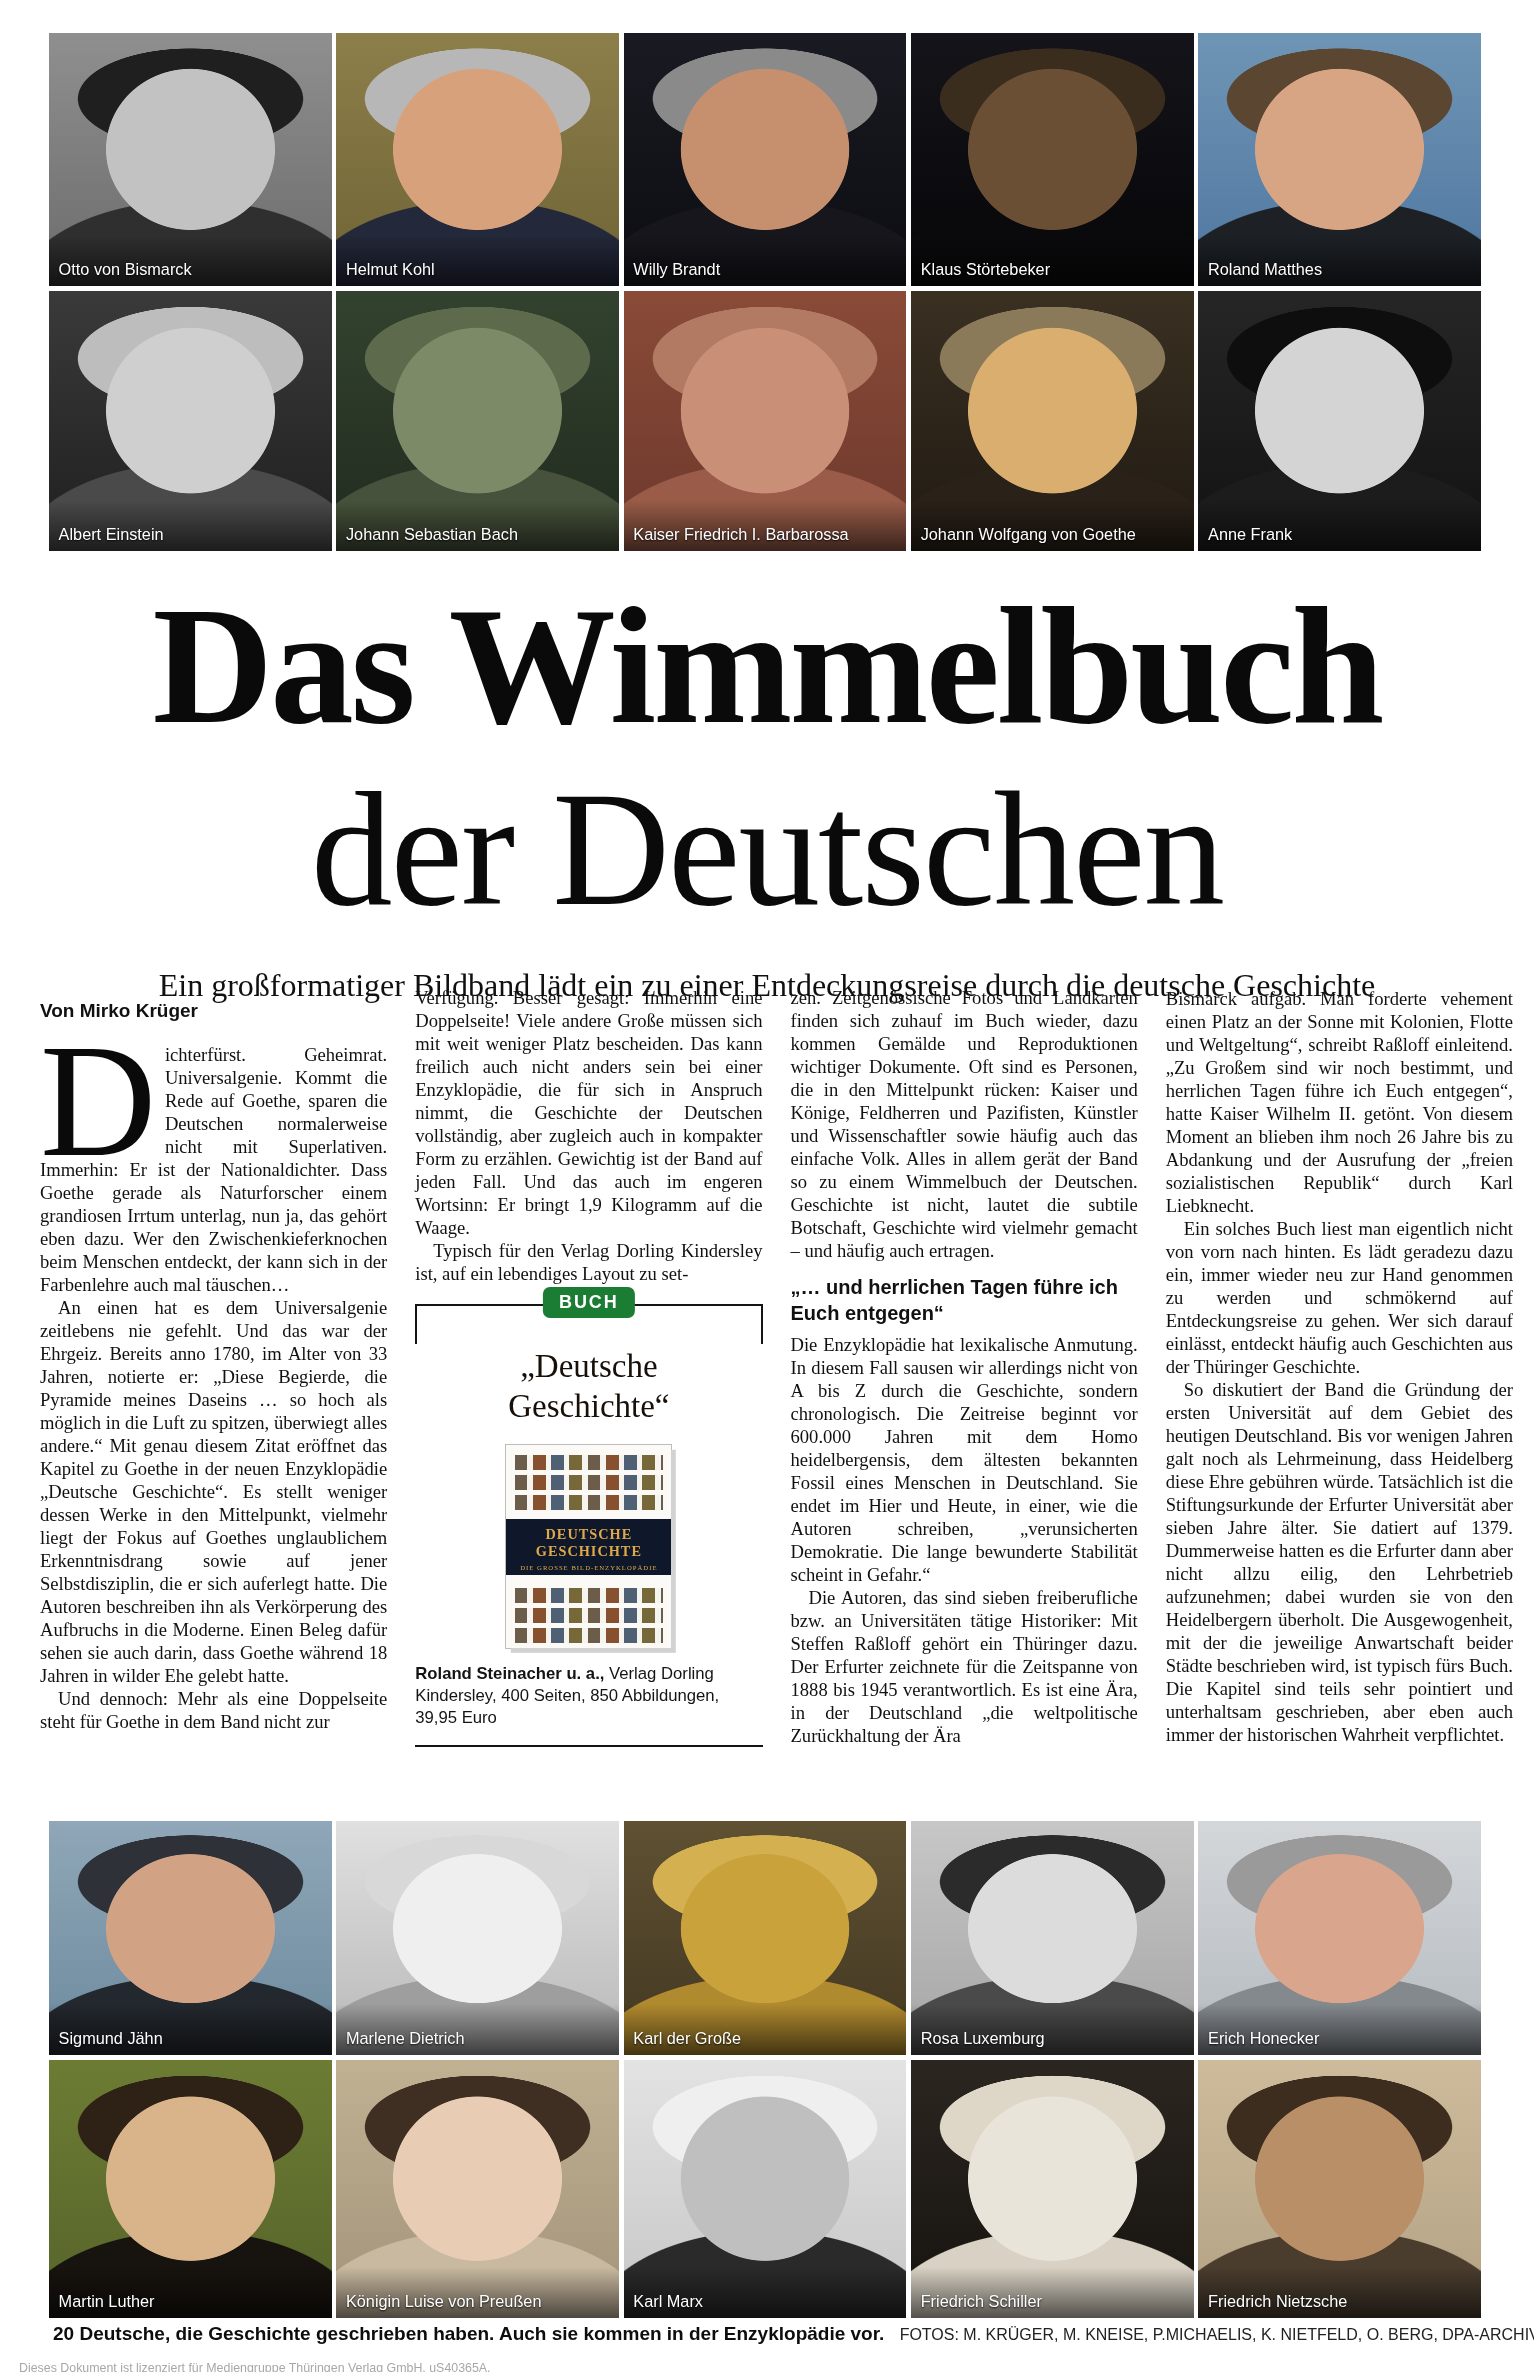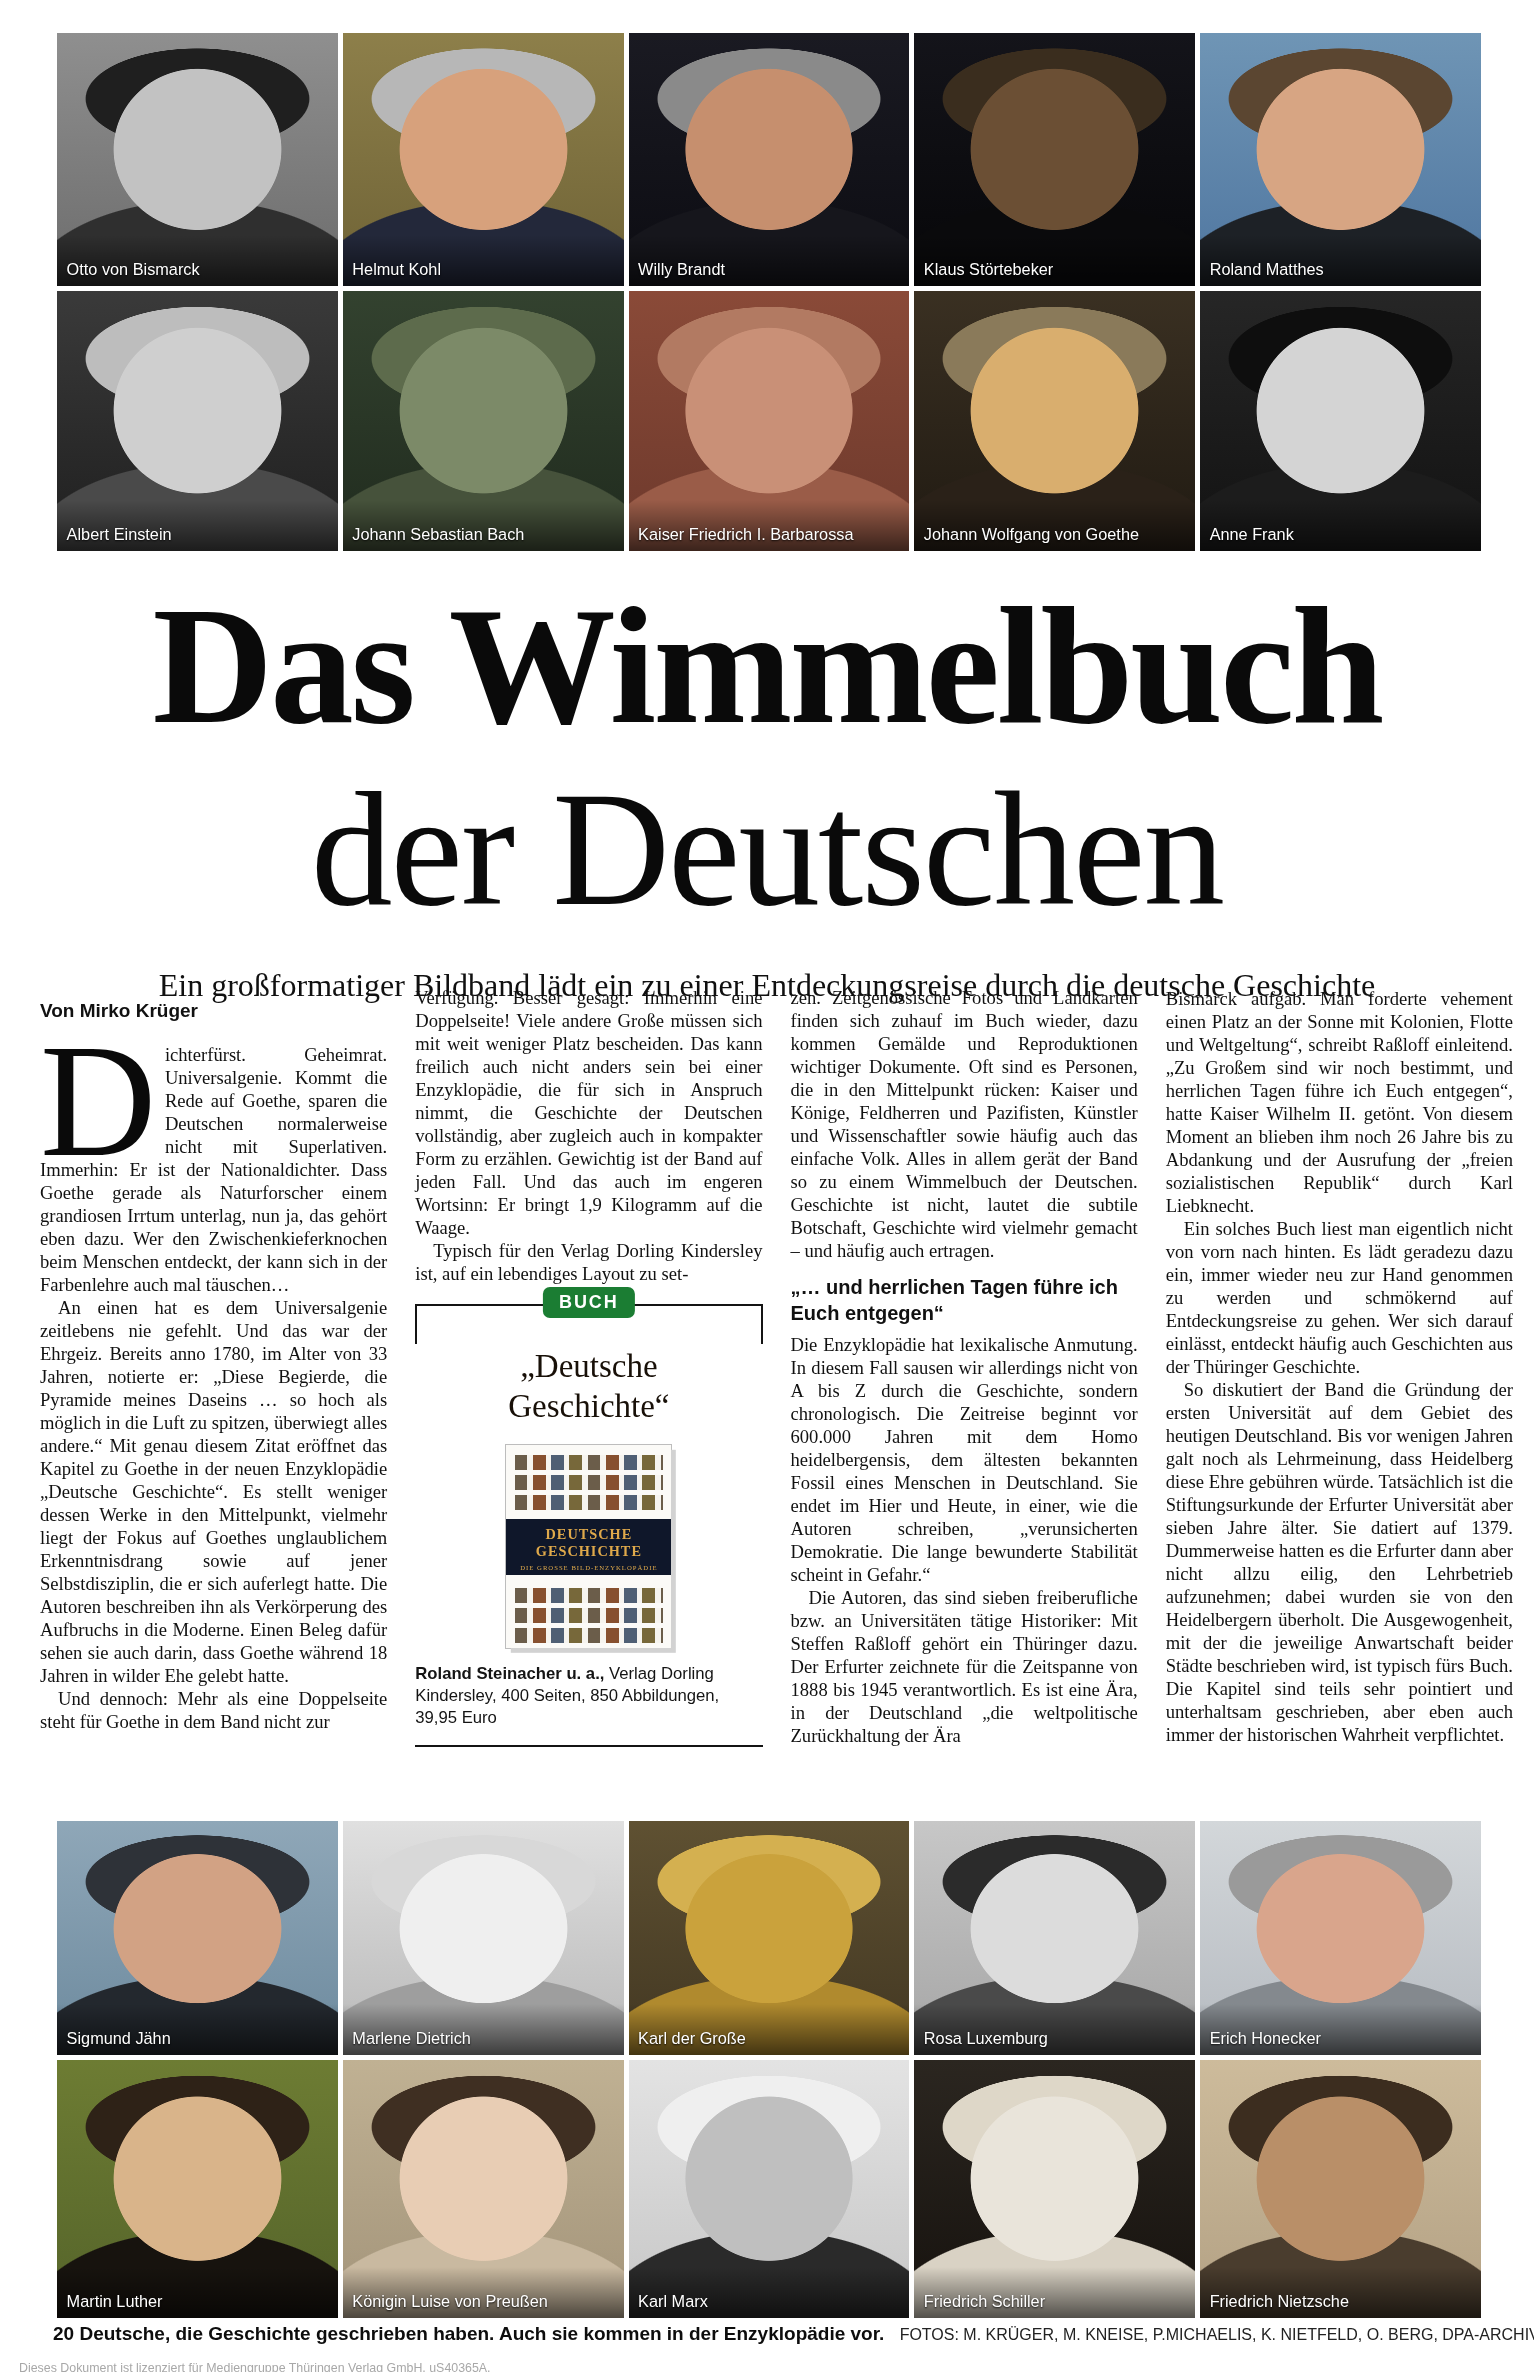--- a/index.html
+++ b/index.html
@@ -2,21 +2,21 @@
 <html><head>
 <meta charset="utf-8">
 <style>
   html,body{margin:0;padding:0;}
   body{
     width:1534px;height:2373px;position:relative;overflow:hidden;
     background:#ffffff;color:#111;
     font-family:"Liberation Serif", serif;
   }
   
-  .photo-grid{position:absolute;left:57px;right:53px;display:grid;grid-template-columns:repeat(5,1fr);gap:4.8px;}
+  .photo-grid{position:absolute;left:49px;right:53px;display:grid;grid-template-columns:repeat(5,1fr);gap:4.8px;}
   #top-grid{top:33px;grid-template-rows:253px 260px;}
   #bottom-grid{top:1821px;grid-template-rows:234px 258px;}
   .photo{
     position:relative;margin:0;overflow:hidden;
     background:linear-gradient(var(--bg1), var(--bg2));
   }
   .photo::before{
     content:"";position:absolute;inset:0;
     background:
       radial-gradient(30% 32% at 50% 46%, var(--face) 0 99%, transparent 100%),

